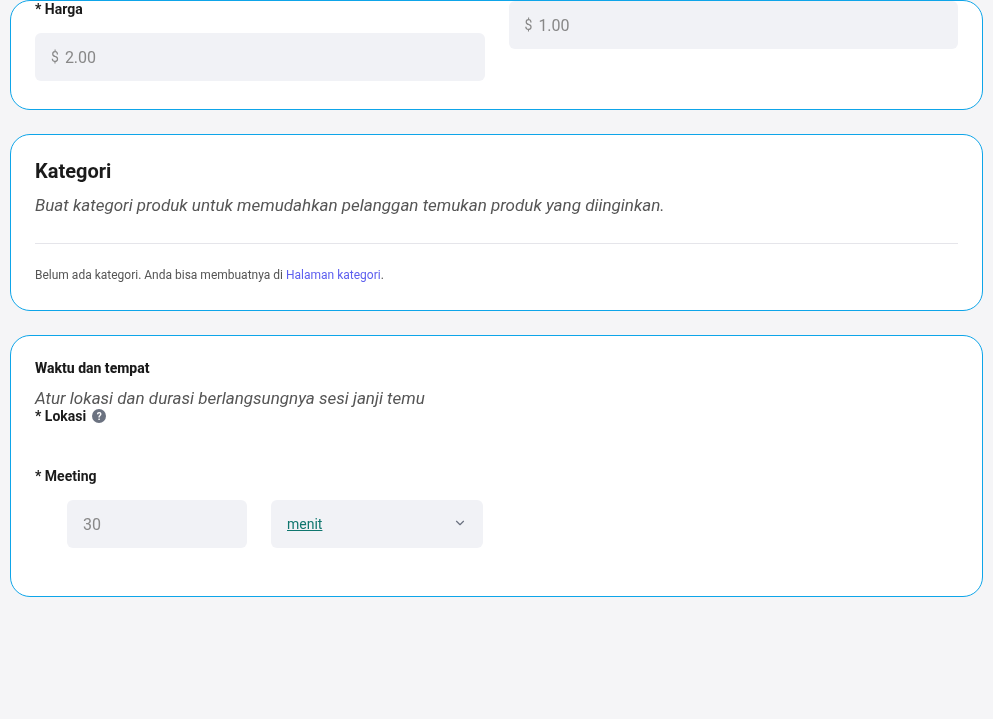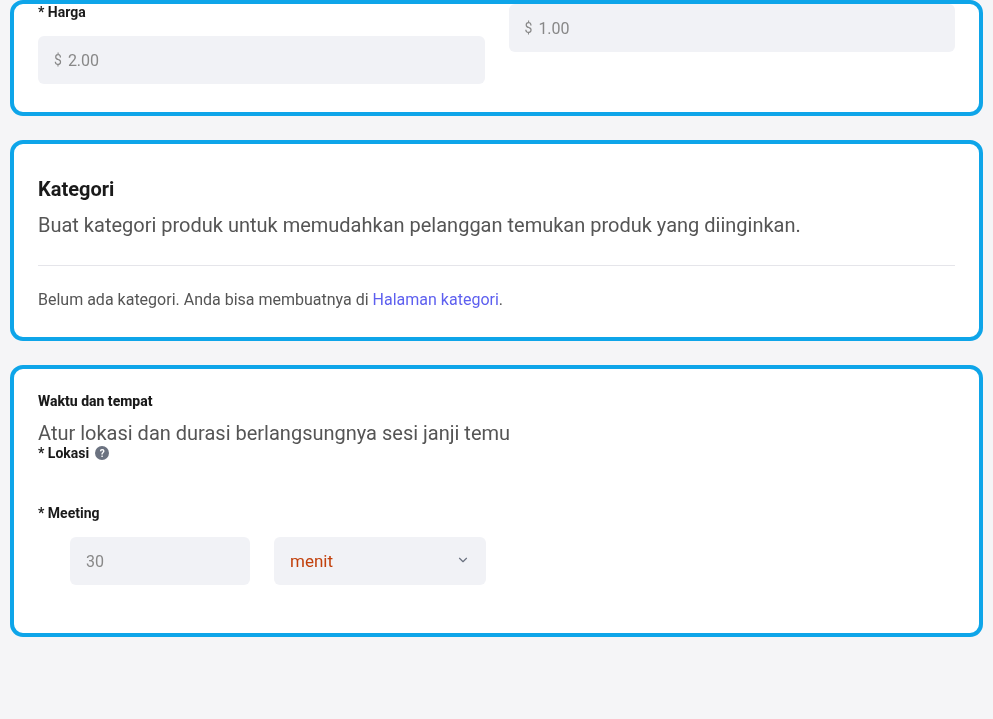--- a/index.html
+++ b/index.html
@@ -9,31 +9,31 @@
     }
     body {
       font-family: -apple-system, BlinkMacSystemFont, 'Segoe UI', Roboto, Helvetica, Arial, sans-serif;
       background-color: #f5f5f7;
       padding: 0 10px;
       color: #1a1a1a;
       font-size: 14px;
     }
     .card {
       background: #ffffff;
-      border: 4px solid #0ea5e9;
-      border-radius: 13px;
+      border: 1px solid #0ea5e9;
+      border-radius: 20px;
       padding: 0 24px;
       margin-bottom: 24px;
     }
     .card-top {
       padding-top: 0;
       padding-bottom: 28px;
     }
     .card-middle {
-      padding-top: 33px;
+      padding-top: 24px;
       padding-bottom: 28px;
     }
     .card-bottom {
       padding-top: 24px;
       padding-bottom: 48px;
       margin-bottom: 0;
     }
     .row {
       display: flex;
       gap: 24px;
@@ -80,31 +80,32 @@
       font-size: 20px;
       font-weight: 700;
       color: #1a1a1a;
       margin-bottom: 12px;
     }
     .section-title-large {
       font-size: 14px;
       font-weight: 800;
     }
     .section-desc {
-      font-size: 20px;
+      font-size: 17px;
       color: #555;
       margin-bottom: 0;
+      font-style: italic;
     }
     .divider {
       border: none;
       border-top: 1px solid #e5e5ea;
       margin: 28px 0 24px;
     }
     .empty-text {
-      font-size: 16px;
+      font-size: 12px;
       color: #555;
     }
     .link {
       color: #5d5fef;
       text-decoration: none;
       cursor: pointer;
     }
     .help-icon {
       display: inline-flex;
       align-items: center;
@@ -139,22 +140,23 @@
       display: flex;
       align-items: center;
       background-color: #f1f2f6;
       border-radius: 6px;
       height: 48px;
       padding: 0 16px;
       cursor: pointer;
     }
     .select-text {
       flex: 1;
-      font-size: 17px;
-      color: #c2410c;
+      font-size: 14px;
+      color: #0f766e;
+      text-decoration: underline;
     }
     .chevron {
       color: #6b7280;
     }
   </style>
 </head>
 <body>
 
 <div class="card card-top">
   <div class="row">

